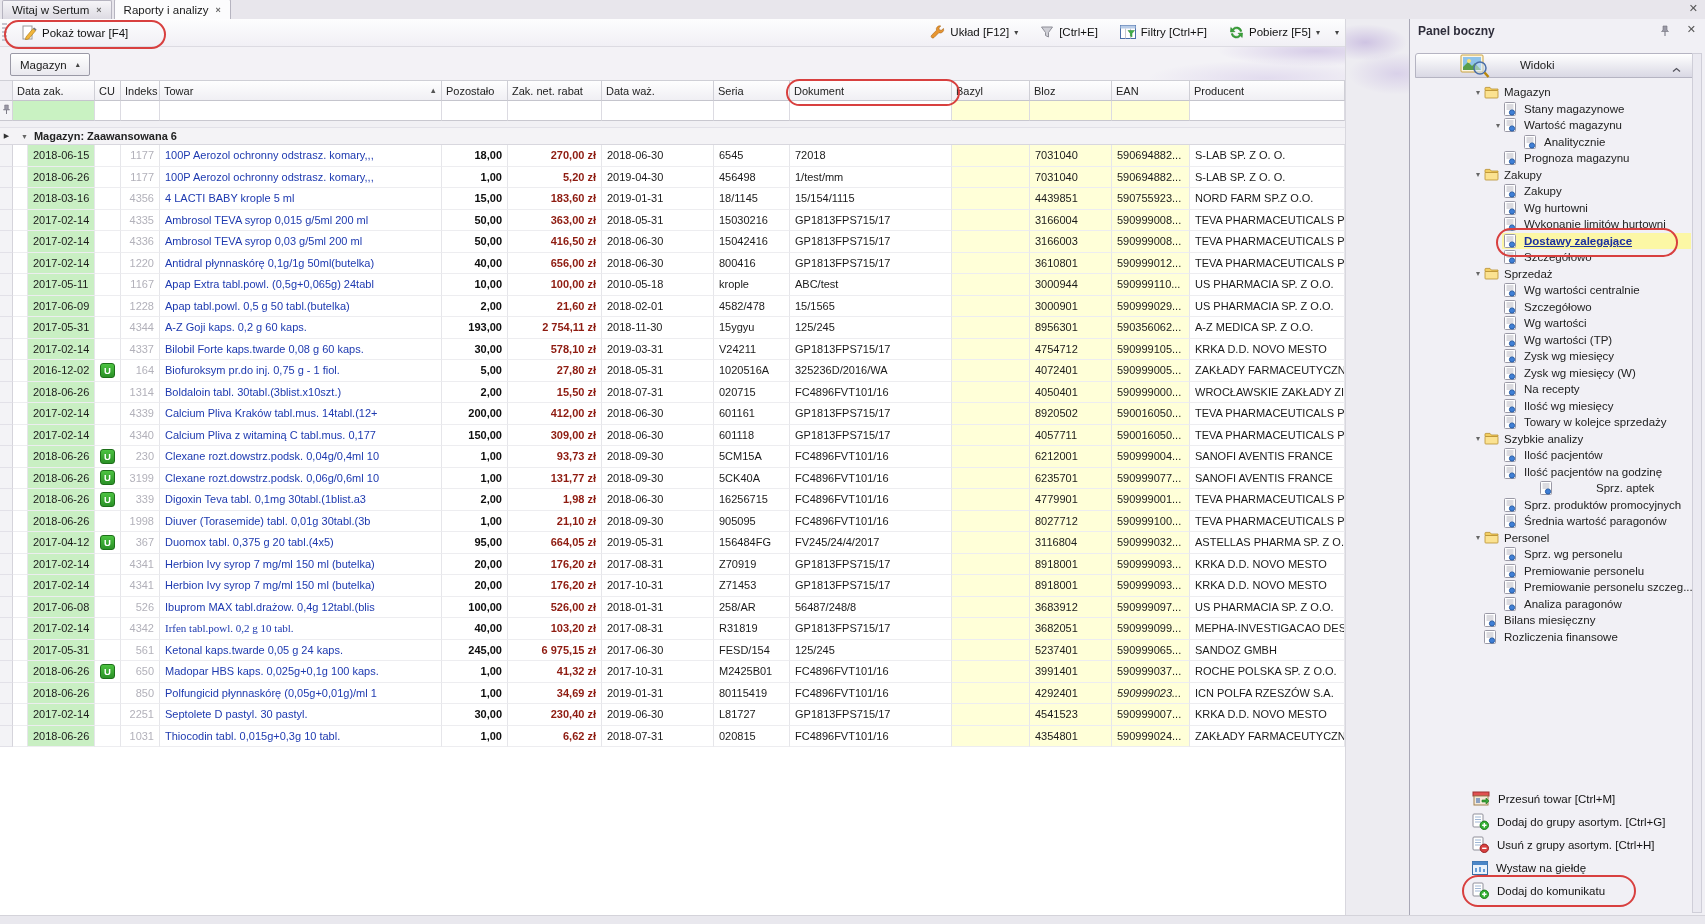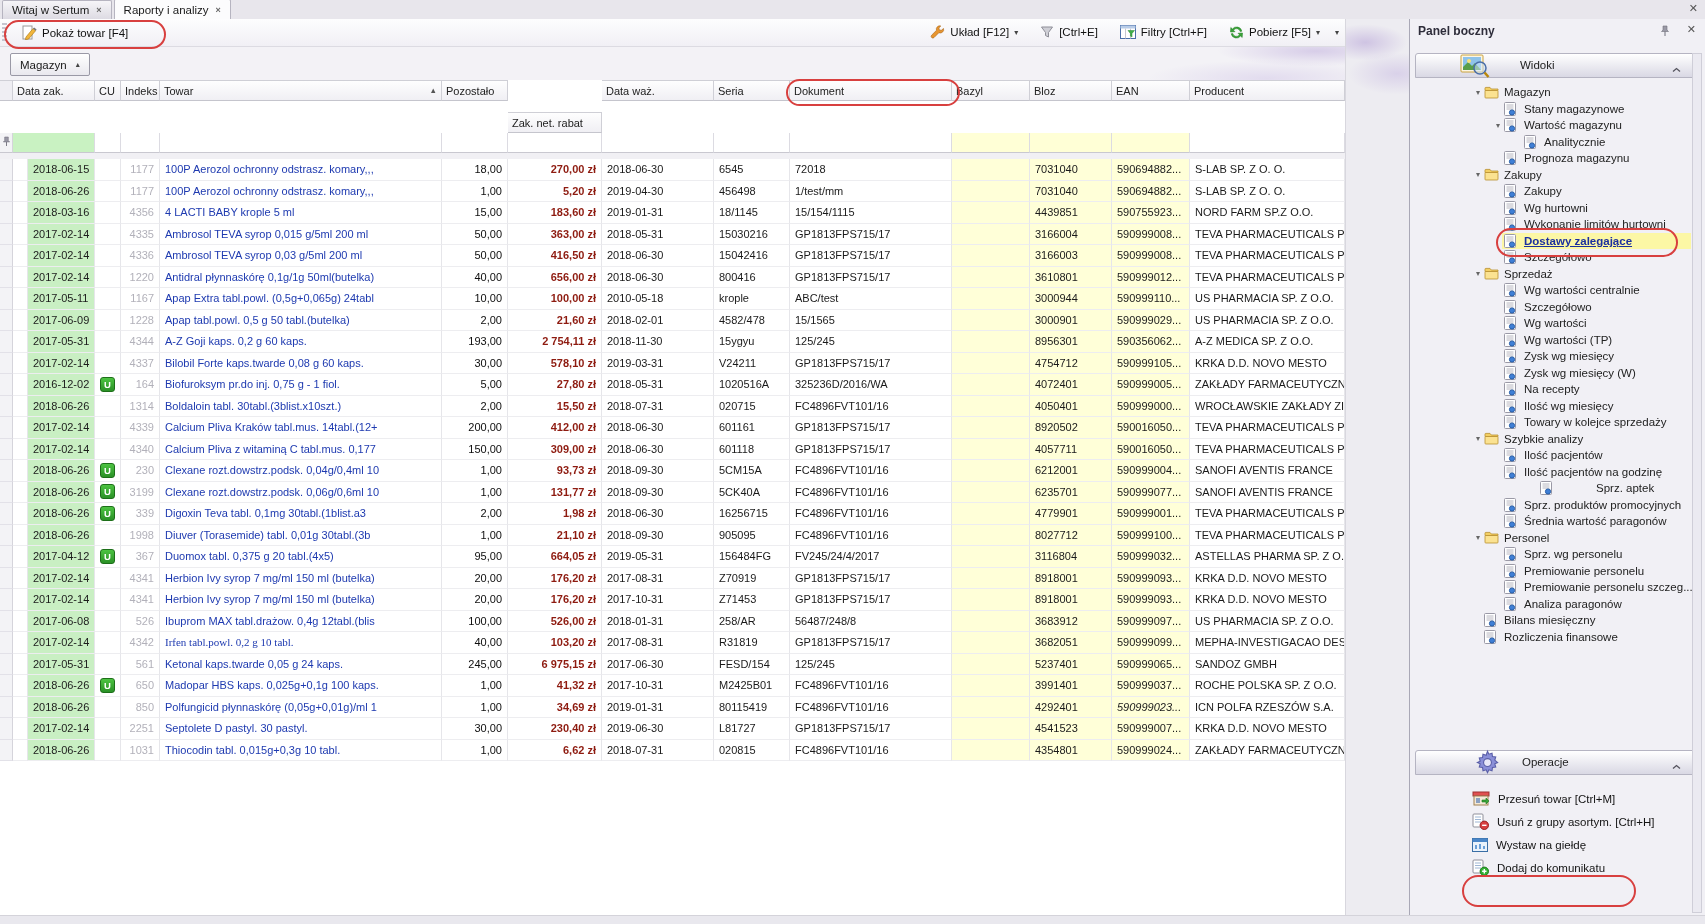--- a/index.html
+++ b/index.html
@@ -53,21 +53,21 @@
   .grh-arrow{width:13px;text-align:center;font-size:7px;color:#333;}
   .gr-tri{font-size:7px;color:#666;margin-left:8px;}
   .gr-label{font-weight:bold;font-size:11px;color:#222;margin-left:6px;}
   .drow{display:flex;height:21.5px;}
   .dcell{box-sizing:border-box;display:flex;align-items:center;padding:0 5px;font-size:11px;overflow:hidden;white-space:nowrap;
          border-right:1px solid #e6e6ea;border-bottom:1px solid #ededf0;color:#1a1a1a;}
   .drh{background:#f3f3f6;border-right:1px solid #d5d4db;border-bottom:1px solid #e2e1e8;}
   .c-date{background:#c9efc3;color:#1c1c1c;}
   .c-index{color:#b2b1ba;justify-content:flex-end;}
   .c-name{color:#1e3ab0;}
-  .c-qty{font-weight:normal;justify-content:flex-end;color:#0d0d0d;}
+  .c-qty{font-weight:bold;justify-content:flex-end;color:#0d0d0d;}
   .c-value{font-weight:bold;justify-content:flex-end;color:#8e1b10;}
   .c-yellow{background:#ffffd8;}
   .ubadge{width:13px;height:13px;margin:0 auto;background:linear-gradient(#4cc341,#2b9127);border:1px solid #1d6f19;border-radius:3px;
           color:#fff;font-size:9.5px;font-weight:bold;display:flex;align-items:center;justify-content:center;}
   .gfooter{position:relative;height:30px;background:#efeef2;border-top:1px solid #c9c8d0;border-bottom:1px solid #d6d5dc;}
   .fbox{position:absolute;top:5px;height:19px;box-sizing:border-box;background:#fff;border:1px solid #b5b4bd;font-size:11px;display:flex;align-items:center;}
   .fcount{left:122px;width:40px;justify-content:flex-end;padding-right:4px;}
   .fsum{left:508px;width:92px;justify-content:center;}
 
   
@@ -196,21 +196,21 @@
         <div class="hcell" style="width: 39px;">
           <span>Indeks</span>
         </div>
         <div class="hcell" style="width: 282px;">
           <span>Towar</span>
           <span class="sort">▲</span>
         </div>
         <div class="hcell" style="width: 66px;">
           <span>Pozostało</span>
         </div>
-        <div class="hcell" style="width: 94px; margin-top: 32px;">
+        <div class="hcell" style="width: 94px;">
           <span>Zak. net. rabat</span>
         </div>
         <div class="hcell" style="width: 112px;">
           <span>Data waż.</span>
         </div>
         <div class="hcell" style="width: 76px;">
           <span>Seria</span>
         </div>
         <div class="hcell" style="width: 162px;">
           <span>Dokument</span>
@@ -243,20 +243,25 @@
         <div class="fcell" style="width: 94px;"></div>
         <div class="fcell" style="width: 112px;"></div>
         <div class="fcell" style="width: 76px;"></div>
         <div class="fcell" style="width: 162px;"></div>
         <div class="fcell yellow" style="width: 78px;"></div>
         <div class="fcell yellow" style="width: 82px;"></div>
         <div class="fcell yellow" style="width: 78px;"></div>
         <div class="fcell" style="width: 155px;"></div>
       </div>
     <div class="ggap"></div>
+    <div class="grouprow">
+      <span class="grh-arrow">▶</span>
+      <span class="gr-tri">▼</span>
+      <span class="gr-label">Magazyn: Zaawansowana 6</span>
+    </div>
     <div id="grows">
         <div class="drow">
           <div class="dcell drh" style="width: 13px;"></div>
           <div class="dcell " style="width: 15px;"></div>
           <div class="dcell c-date" style="width: 67px;">2018-06-15</div>
           <div class="dcell c-cu" style="width: 26px;"></div>
           <div class="dcell c-index" style="width: 39px;">1177</div>
           <div class="dcell c-name" style="width: 282px;">100P Aerozol ochronny odstrasz. komary,,,</div>
           <div class="dcell c-qty" style="width: 66px;">18,00</div>
           <div class="dcell c-value" style="width: 94px;">270,00 zł</div>
@@ -1190,44 +1195,45 @@
               <line x1="2.5" y1="3" x2="9.5" y2="3" stroke="#b7b6c0"></line>
               <line x1="2.5" y1="5" x2="9.5" y2="5" stroke="#b7b6c0"></line>
               <line x1="2.5" y1="7" x2="9.5" y2="7" stroke="#b7b6c0"></line>
               <circle cx="8" cy="10.5" r="2.6" fill="#3f7fd6" stroke="#2a5fa8"></circle>
             </svg>
           </span>
           <span class="ti-label">Rozliczenia finansowe</span>
         </div>
       </div>
 
-    <div class="sb-hdr hdr-oper">
-      <span class="icn" style="position:absolute;left:58px;top:-2px;">
-        <svg width="27" height="27" viewBox="0 0 24 24">
-            <path d="M12 2 l1.2 2.6 2.8-.8 .4 2.9 2.9.4 -.8 2.8L21 12l-2.5 1.2 .8 2.8 -2.9.4 -.4 2.9 -2.8-.8L12 21l-1.2-2.5 -2.8.8 -.4-2.9 -2.9-.4 .8-2.8L3 12l2.5-1.2 -.8-2.8 2.9-.4 .4-2.9 2.8.8z" fill="#8a8fd8" stroke="#5a5fa8"></path>
-            <circle cx="12" cy="12" r="3.5" fill="#e8e8f8" stroke="#5a5fa8"></circle>
-          </svg>
-      </span>
-      <span class="hlabel" style="left:106px;">Operacje</span>
-      <span class="sb-chev"><svg width="9" height="6" viewBox="0 0 9 6">
-            <path d="M1 4.5 L4.5 1.5 8 4.5" fill="none" stroke="#55545e" stroke-width="1.3"></path>
-          </svg></span>
-    </div>
 
     <div class="ops" id="ops">
         <div class="ops-item">
           <span class="icn">
             <svg width="18" height="16" viewBox="0 0 18 16">
               <rect x="1" y="1" width="16" height="4" fill="#e05050" stroke="#a03030"></rect>
               <rect x="2" y="5" width="14" height="9" fill="#f4e9d8" stroke="#a08050"></rect>
               <rect x="4" y="7" width="4" height="5" fill="#8aa0c0"></rect>
               <path d="M10 9 h4 v-2 l3 3 -3 3 v-2 h-4z" fill="#3aa33a" stroke="#1d7a1b" stroke-width=".6"></path>
             </svg>
           </span>
           <span>Przesuń towar [Ctrl+M]</span>
+        </div>
+        <div class="ops-item">
+          <span class="icn">
+            <svg width="17" height="17" viewBox="0 0 17 17">
+              <rect x="1" y="1" width="10" height="13" rx="1" fill="#fff" stroke="#8f8f9a"></rect>
+              <line x1="3" y1="4" x2="9" y2="4" stroke="#9fb6d4"></line>
+              <line x1="3" y1="6.5" x2="9" y2="6.5" stroke="#9fb6d4"></line>
+              <line x1="3" y1="9" x2="9" y2="9" stroke="#9fb6d4"></line>
+              <circle cx="12.3" cy="12.3" r="4.2" fill="#35b135" stroke="#1d7a1b"></circle>
+              <path d="M12.3 10.1 v4.4 M10.1 12.3 h4.4" stroke="#fff" stroke-width="1.4"></path>
+            </svg>
+          </span>
+          <span>Dodaj do grupy asortym. [Ctrl+G]</span>
         </div>
         <div class="ops-item">
           <span class="icn">
             <svg width="17" height="17" viewBox="0 0 17 17">
               <rect x="1" y="1" width="10" height="13" rx="1" fill="#fff" stroke="#8f8f9a"></rect>
               <line x1="3" y1="4" x2="9" y2="4" stroke="#9fb6d4"></line>
               <line x1="3" y1="6.5" x2="9" y2="6.5" stroke="#9fb6d4"></line>
               <line x1="3" y1="9" x2="9" y2="9" stroke="#9fb6d4"></line>
               <circle cx="12.3" cy="12.3" r="4.2" fill="#d84040" stroke="#9a2222"></circle>
               <path d="M10.1 12.3 h4.4" stroke="#fff" stroke-width="1.4"></path>

